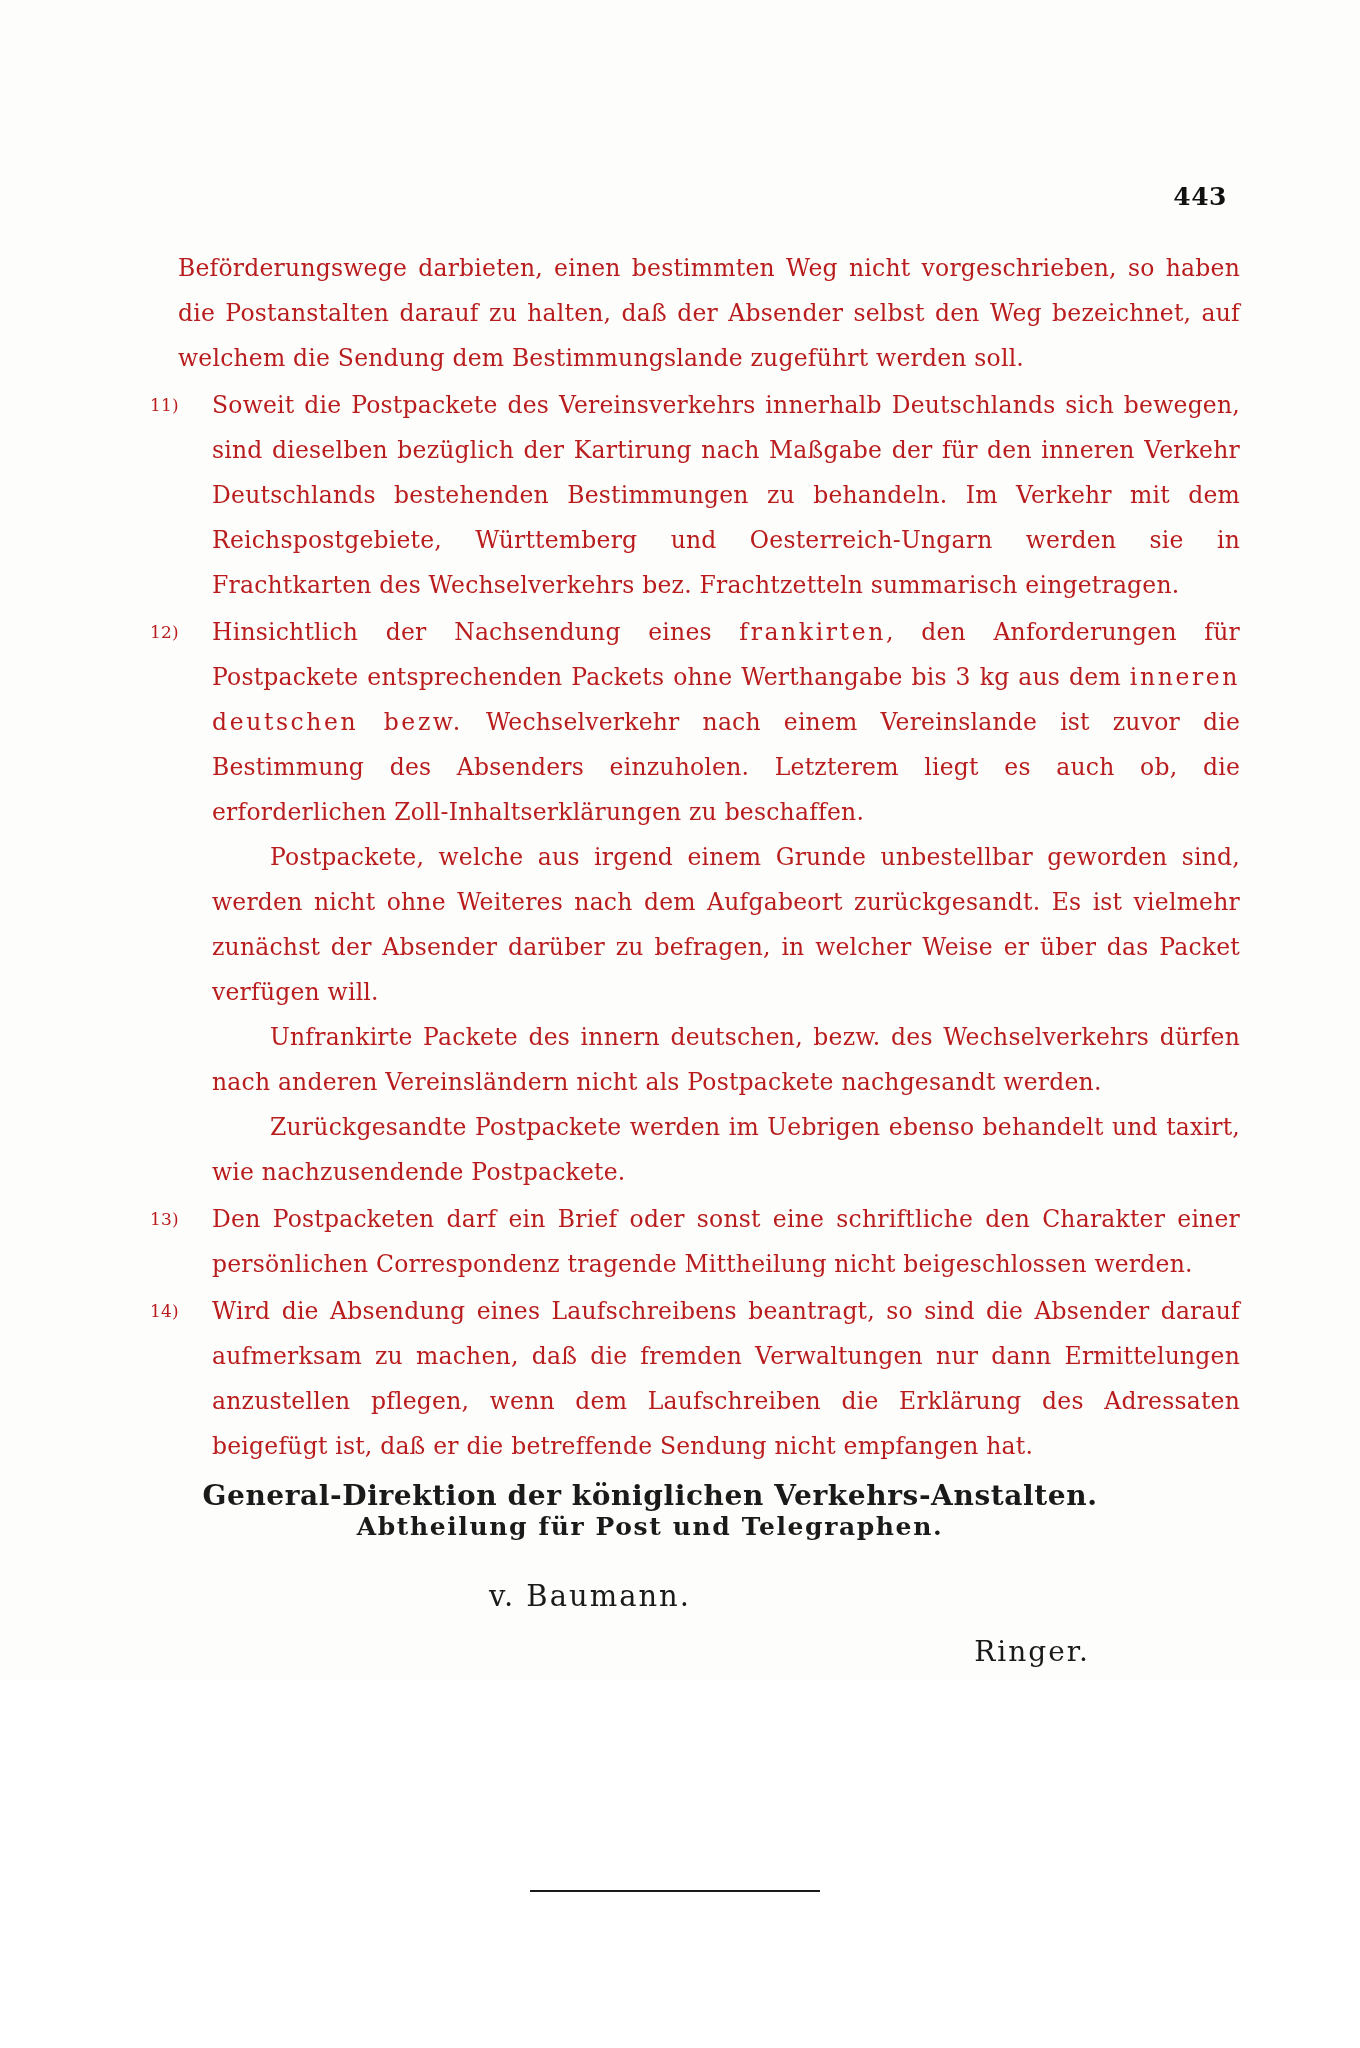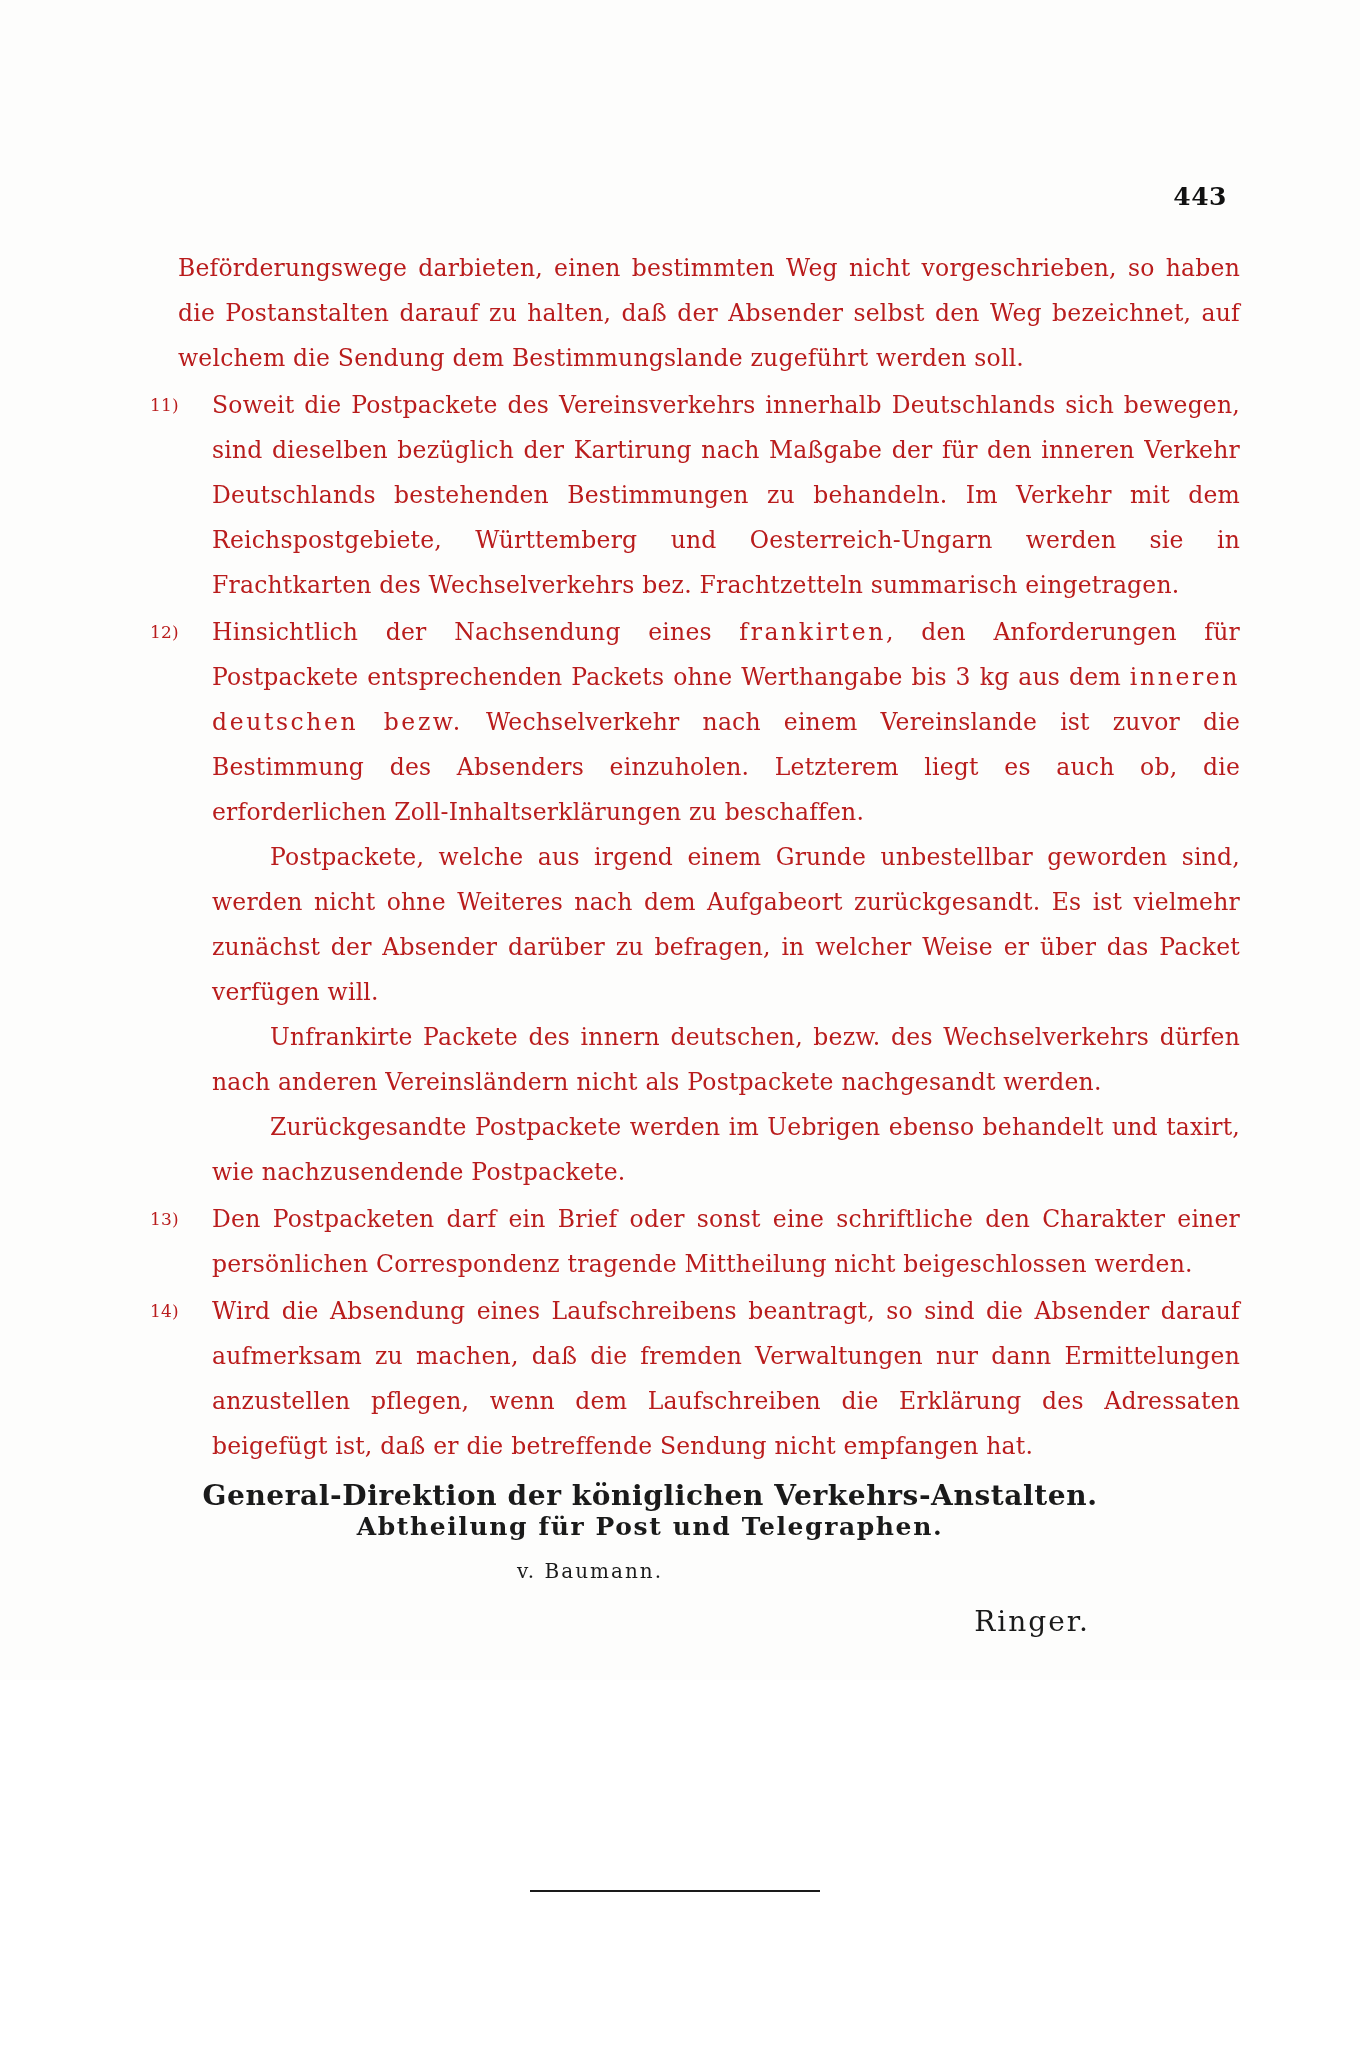--- a/index.html
+++ b/index.html
@@ -93,23 +93,23 @@
     font-weight: bold;
     font-size: 25px;
     letter-spacing: 1.6px;
   }
   .org-note {
     font-size: 19px;
     letter-spacing: 1px;
     margin-top: 16px;
   }
   .sig-name {
-    font-size: 20px;
+    font-size: 29px;
     letter-spacing: 2px;
-    margin-top: 18px;
+    margin-top: 38px;
     padding-right: 120px;
   }
   .sig-name-right {
     font-size: 28px;
     letter-spacing: 2px;
     margin-top: 22px;
     text-align: right;
     padding-right: 60px;
   }
   .rule {

